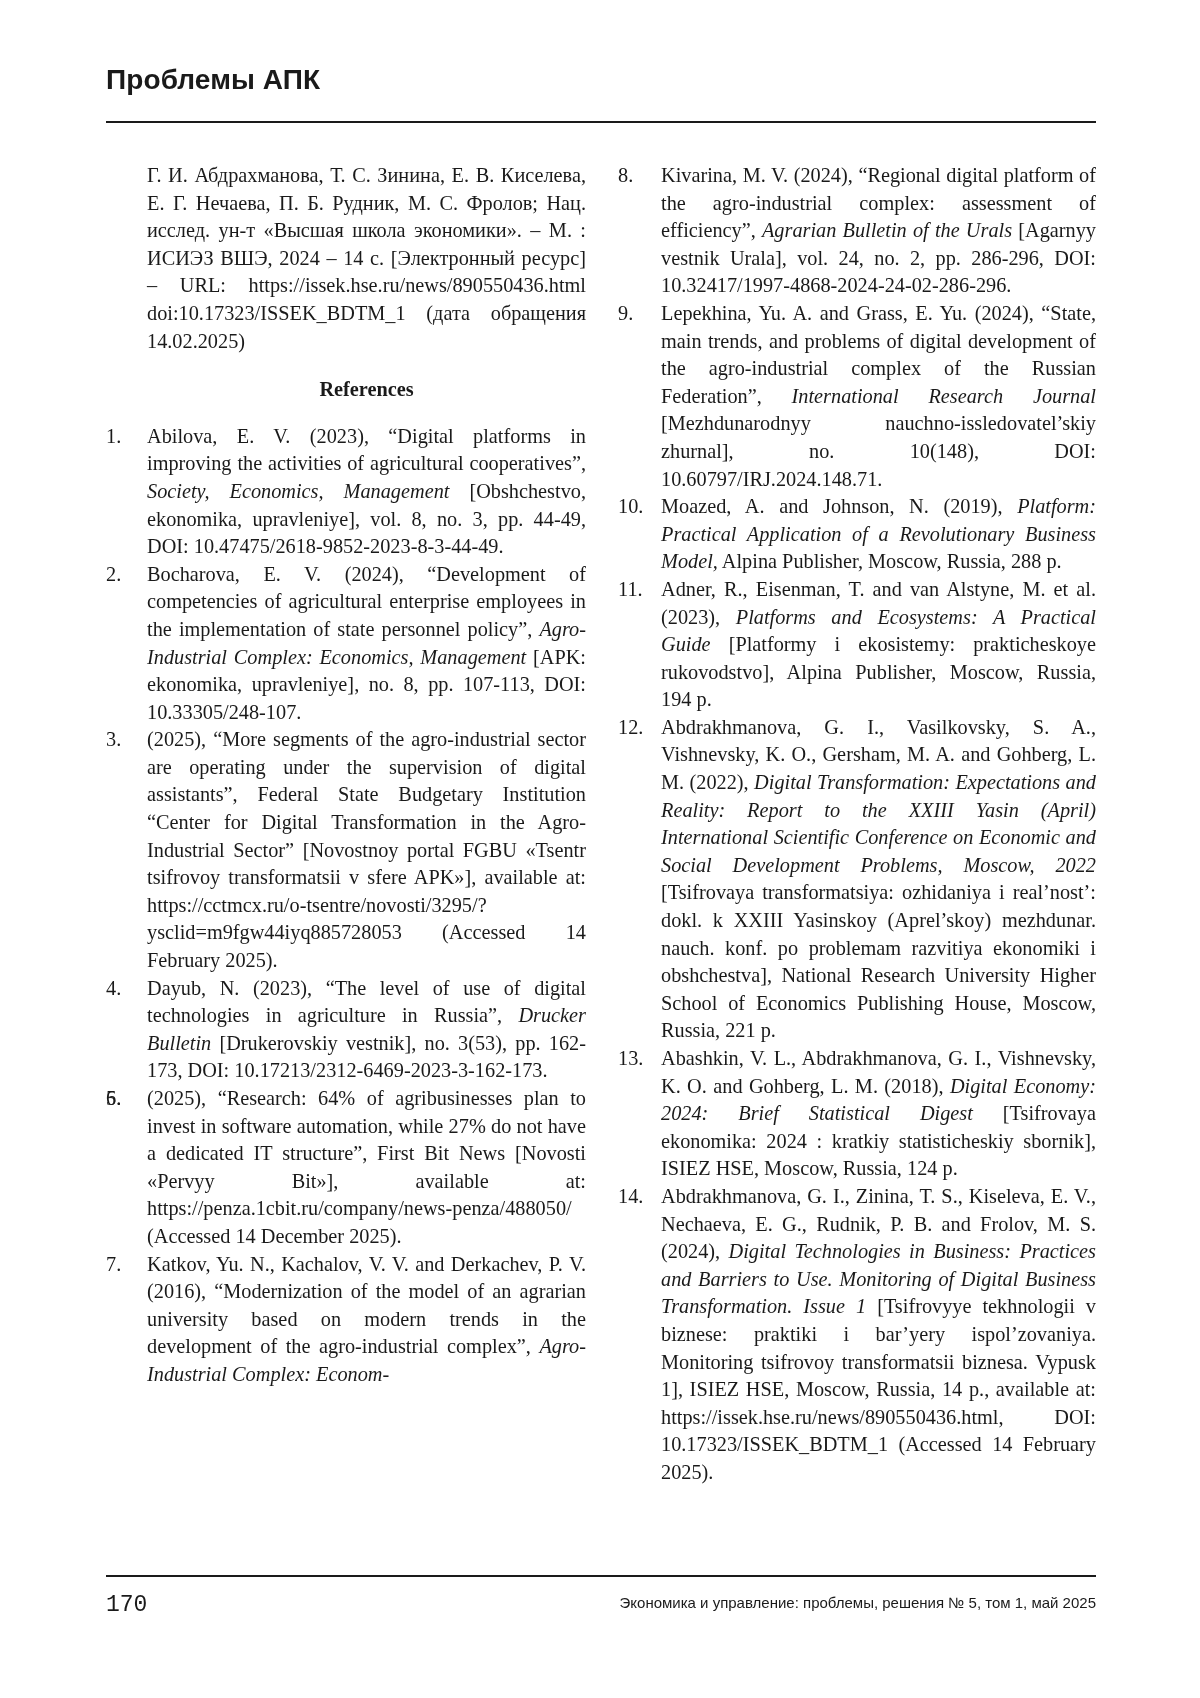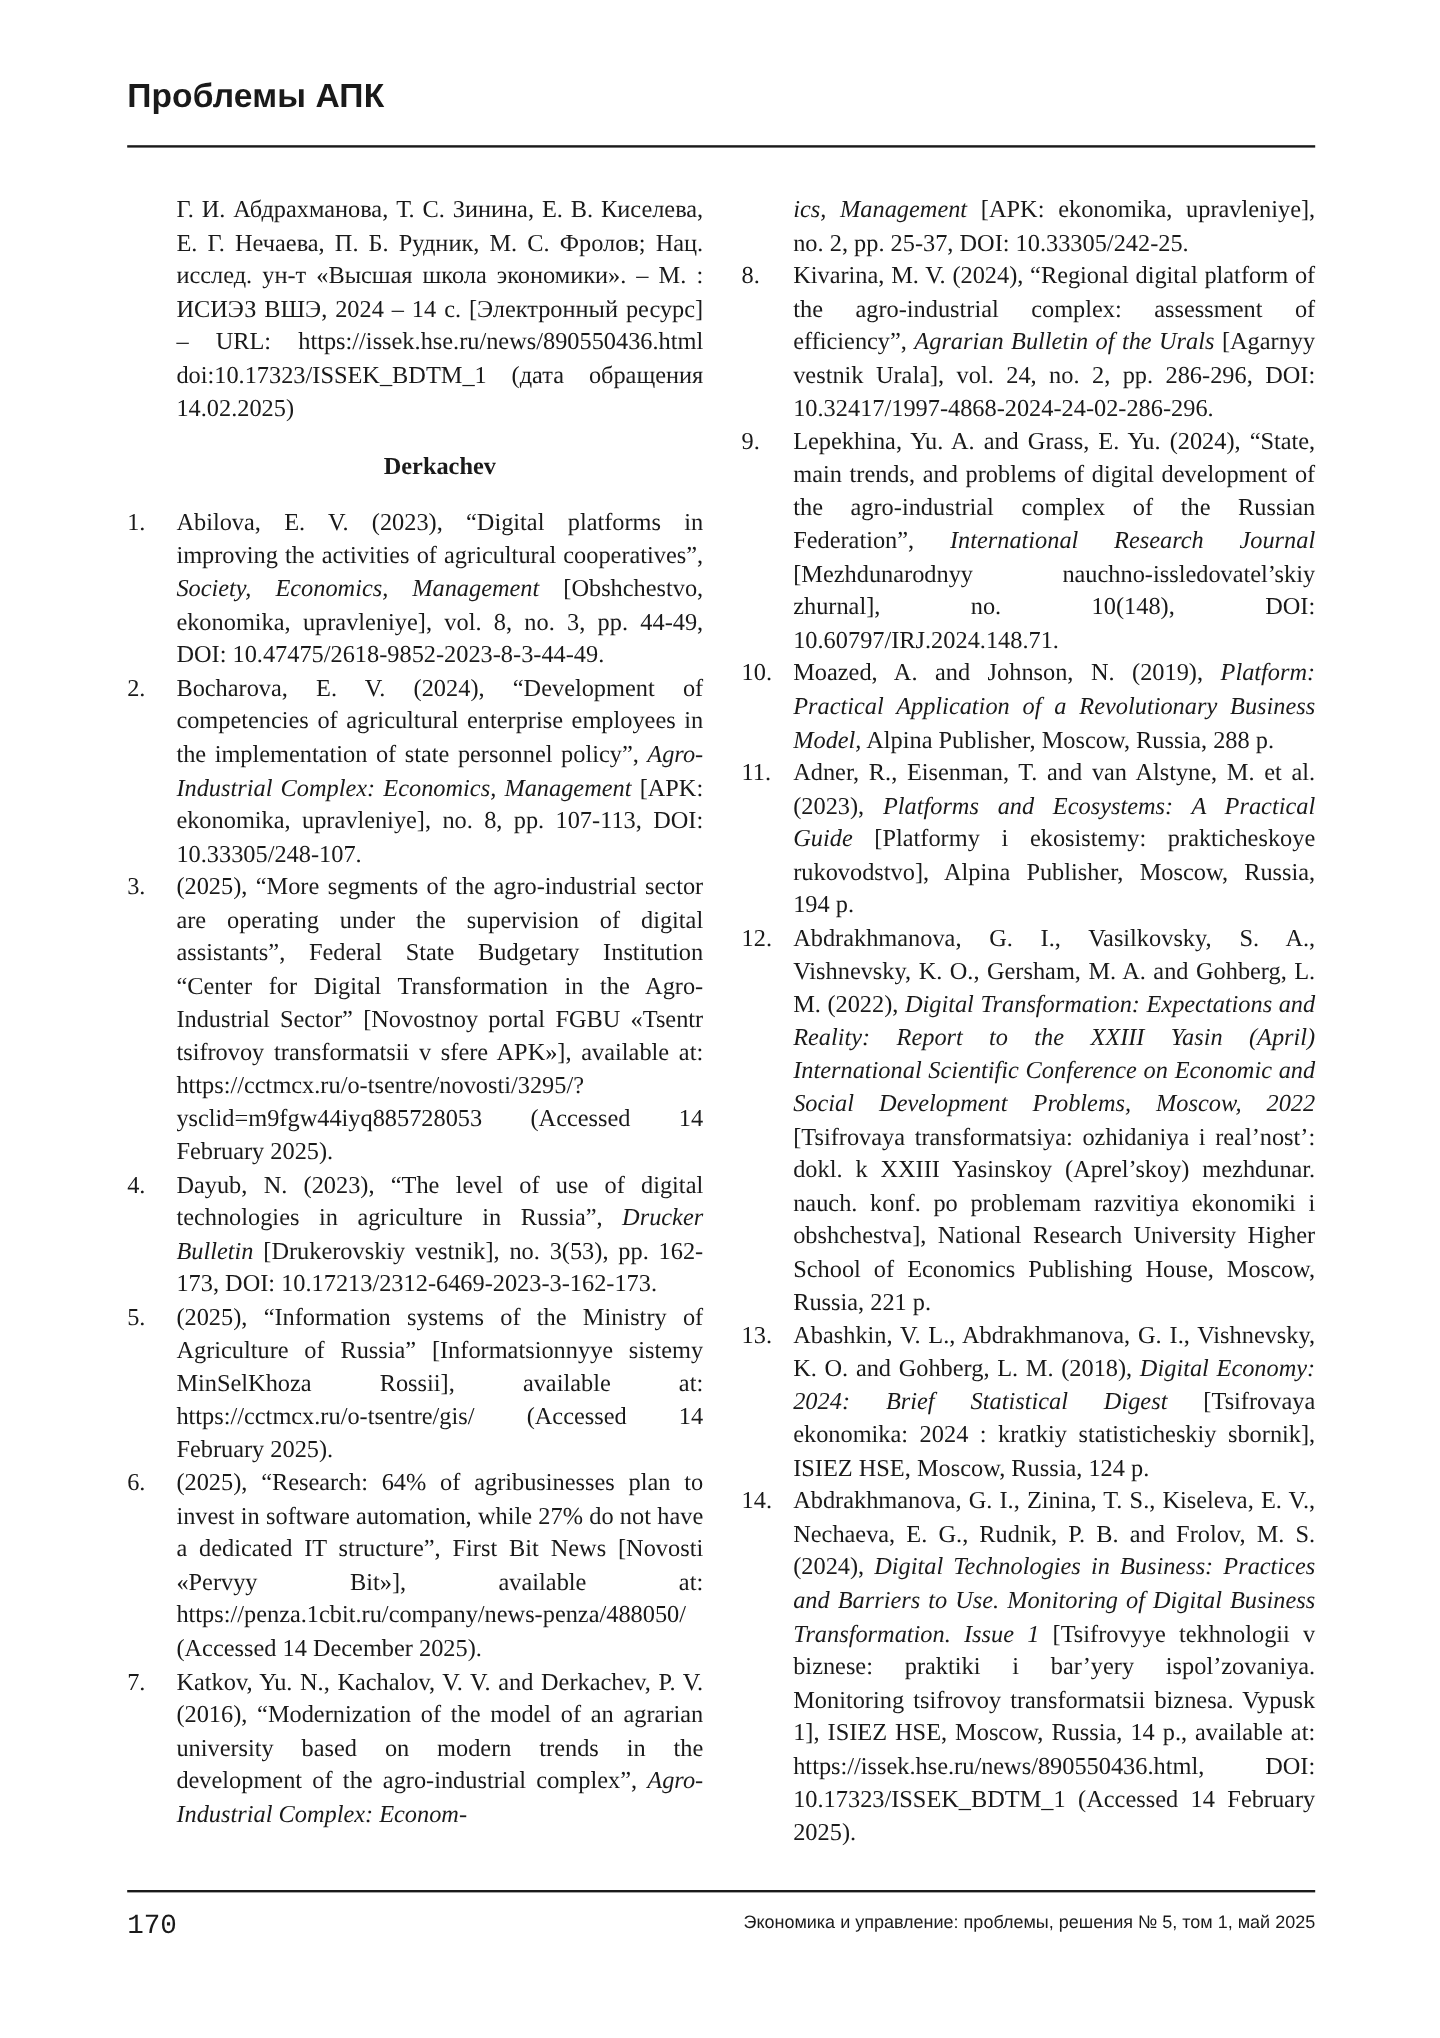--- a/index.html
+++ b/index.html
@@ -35,56 +35,52 @@
   i { font-style: italic; }
 </style>
 </head>
 <body>
 
 <div class="running-head">Проблемы АПК</div>
 <div class="rule top"></div>
 
 <div class="col left">
   <div class="cont">Г. И. Абдрахманова, Т. С. Зинина, Е. В. Киселева, Е. Г. Нечаева, П. Б. Рудник, М. С. Фролов; Нац. исслед. ун-т «Высшая школа экономики». – М. : ИСИЭЗ ВШЭ, 2024 – 14 с. [Электронный ресурс] – URL: https://issek.hse.ru/news/890550436.html doi:10.17323/ISSEK_BDTM_1 (дата обращения 14.02.2025)</div>
-  <div class="refs-heading">Derkachev</div>
+  <div class="refs-heading">References</div>
 
   <div class="ref">
     <span class="num">1.</span>
     <span>Abilova, E. V. (2023), “Digital platforms in improving the activities of agricultural cooperatives”, </span><i>Society, Economics, Management</i><span> [Obshchestvo, ekonomika, upravleniye], vol. 8, no. 3, pp. 44-49, DOI: 10.47475/2618-9852-2023-8-3-44-49.</span>
   </div>
   <div class="ref">
     <span class="num">2.</span>
     <span>Bocharova, E. V. (2024), “Development of competencies of agricultural enterprise employees in the implementation of state personnel policy”, </span><i>Agro-Industrial Complex: Economics, Management</i><span> [APK: ekonomika, upravleniye], no. 8, pp. 107-113, DOI: 10.33305/248-107.</span>
   </div>
   <div class="ref">
     <span class="num">3.</span>
     <span>(2025), “More segments of the agro-industrial sector are operating under the supervision of digital assistants”, Federal State Budgetary Institution “Center for Digital Transformation in the Agro-Industrial Sector” [Novostnoy portal FGBU «Tsentr tsifrovoy transformatsii v sfere APK»], available at: https://cctmcx.ru/o-tsentre/novosti/3295/?ysclid=m9fgw44iyq885728053 (Accessed 14 February 2025).</span>
   </div>
   <div class="ref">
     <span class="num">4.</span>
     <span>Dayub, N. (2023), “The level of use of digital technologies in agriculture in Russia”, </span><i>Drucker Bulletin</i><span> [Drukerovskiy vestnik], no. 3(53), pp. 162-173, DOI: 10.17213/2312-6469-2023-3-162-173.</span>
   </div>
   <div class="ref">
     <span class="num">5.</span>
-    <span>(2025), “Information systems of the Ministry of Agriculture of Russia” [Informatsionnyye sistemy MinSelKhoza Rossii], available at: https://cctmcx.ru/o-tsentre/gis/ (Accessed 14 February 2025).</span>
   </div>
   <div class="ref">
     <span class="num">6.</span>
     <span>(2025), “Research: 64% of agribusinesses plan to invest in software automation, while 27% do not have a dedicated IT structure”, First Bit News [Novosti «Pervyy Bit»], available at: https://penza.1cbit.ru/company/news-penza/488050/ (Accessed 14 December 2025).</span>
   </div>
   <div class="ref">
     <span class="num">7.</span>
     <span>Katkov, Yu. N., Kachalov, V. V. and Derkachev, P. V. (2016), “Modernization of the model of an agrarian university based on modern trends in the development of the agro-industrial complex”, </span><i>Agro-Industrial Complex: Econom-</i>
   </div>
 </div>
 
 <div class="col right">
-  <div class="cont">
-    <i>ics, Management</i><span> [APK: ekonomika, upravleniye], no. 2, pp. 25-37, DOI: 10.33305/242-25.</span>
-  </div>
   <div class="ref">
     <span class="num">8.</span>
     <span>Kivarina, M. V. (2024), “Regional digital platform of the agro-industrial complex: assessment of efficiency”, </span><i>Agrarian Bulletin of the Urals</i><span> [Agarnyy vestnik Urala], vol. 24, no. 2, pp. 286-296, DOI: 10.32417/1997-4868-2024-24-02-286-296.</span>
   </div>
   <div class="ref">
     <span class="num">9.</span>
     <span>Lepekhina, Yu. A. and Grass, E. Yu. (2024), “State, main trends, and problems of digital development of the agro-industrial complex of the Russian Federation”, </span><i>International Research Journal</i><span> [Mezhdunarodnyy nauchno-issledovatel’skiy zhurnal], no. 10(148), DOI: 10.60797/IRJ.2024.148.71.</span>
   </div>
   <div class="ref">
     <span class="num">10.</span>

